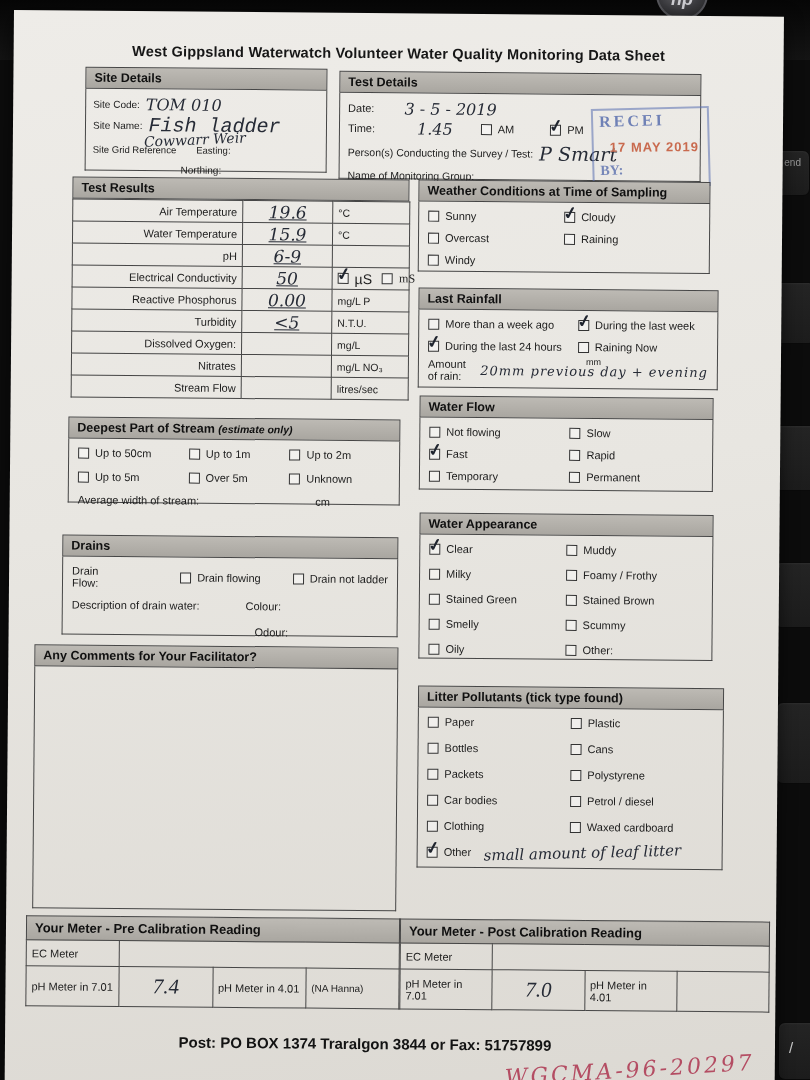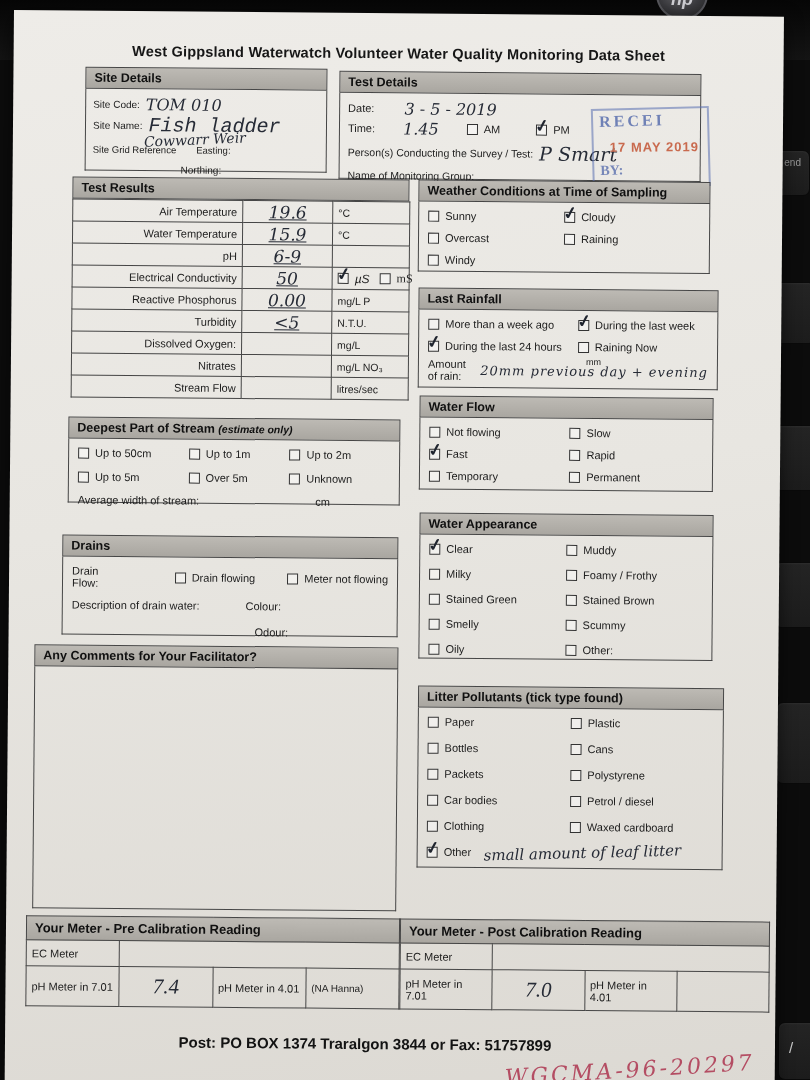--- a/index.html
+++ b/index.html
@@ -127,21 +127,21 @@
 
   <div class="section" style="left:326px; top:58px; width:362px;">
     <div class="sec-h">Test Details</div>
     <div class="sec-b" style="height:86px; padding:5px 8px;">
       <div class="frow">
           <span class="lbl">Date:</span>
         <span class="hw" style="font-size:16px; margin-left:24px;">3 - 5 - 2019</span>
         </div>
       <div class="frow">
           <span class="lbl">Time:</span>
-        <span class="hw" style="font-size:16px; margin-left:22px;">1.45</span>
+        <span class="hw" style="font-size:16px; margin-left:36px;">1.45</span>
         <span class="opt" style="margin-left:22px;">
             <span class="cb"></span>
             <span class="cl">AM</span>
           </span>
         <span class="opt" style="margin-left:30px;">
             <span class="cb checked-src checked"></span>
             <span class="cl">PM</span>
           </span>
         </div>
       <div class="frow" style="margin-top:3px;">
@@ -178,21 +178,21 @@
             <td class="val"><span class="hw">6-9</span></td>
             <td class="unit"></td>
           </tr>
       <tr>
             <td class="lab">Electrical Conductivity</td>
             <td class="val"><span class="hw">50</span></td>
         <td class="unit">
               <span style="display:flex; gap:10px; align-items:center;">
           <span class="opt">
                   <span class="cb checked"></span>
-                  <span class="cl" style="font-size:12px;font-style:italic;">µS</span>
+                  <span class="cl" style="font-size:14px;">µS</span>
                 </span>
           <span class="opt">
                   <span class="cb"></span>
                   <span class="cl" style="font-size:12px;font-family:Liberation Serif, serif;">mS</span>
                 </span>
               </span>
             </td>
           </tr>
       <tr>
             <td class="lab">Reactive Phosphorus</td>
@@ -400,21 +400,21 @@
     <div class="sec-h">Drains</div>
     <div class="sec-b" style="height:78px;">
       <div class="frow">
         <span class="lbl">Drain Flow:</span>
         <span class="opt" style="margin-left:22px;padding-left:43px;">
             <span class="cb"></span>
             <span class="cl">Drain flowing</span>
           </span>
         <span class="opt" style="margin-left:26px;">
             <span class="cb"></span>
-            <span class="cl">Meter not flowing</span>
+            <span class="cl">Drain not ladder</span>
           </span>
       </div>
       <div class="frow" style="margin-top:6px;">
         <span class="lbl">Description of drain water:</span>
         <span class="lbl" style="margin-left:40px;">Colour:</span>
       </div>
       <div class="frow" style="margin-top:6px;">
         <span class="lbl" style="margin-left:183px;">Odour:</span>
       </div>
     </div>

